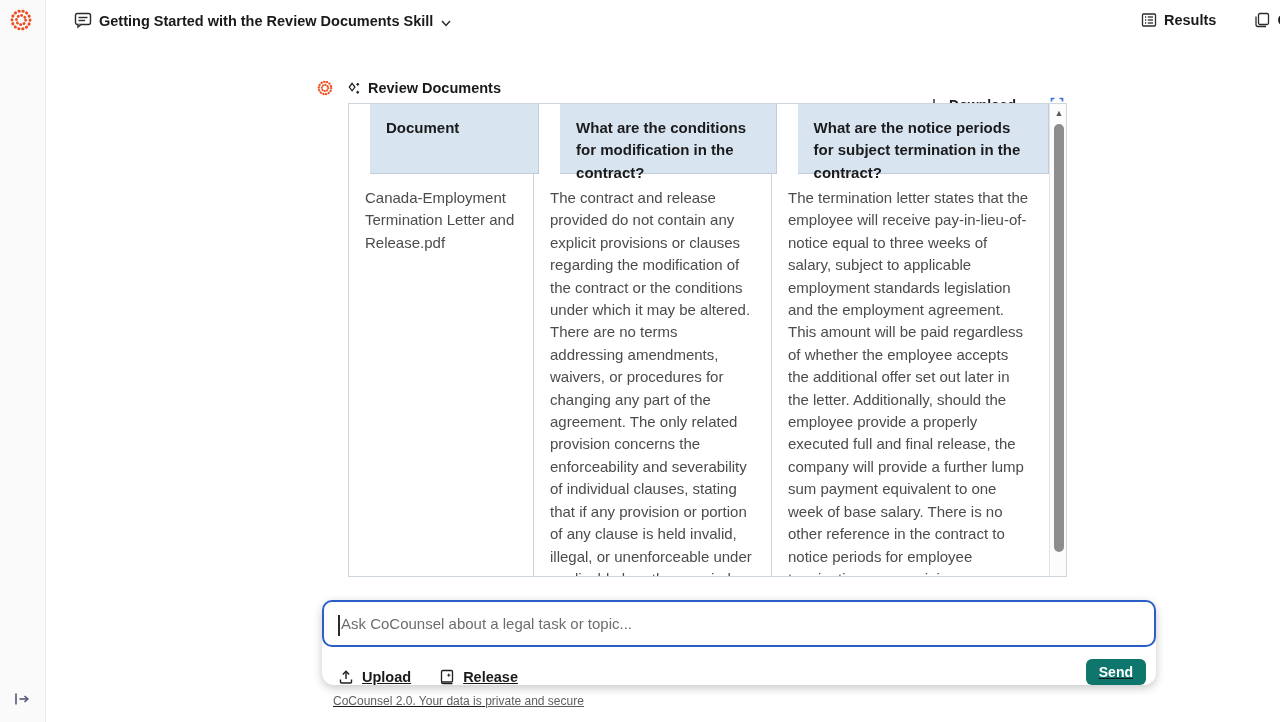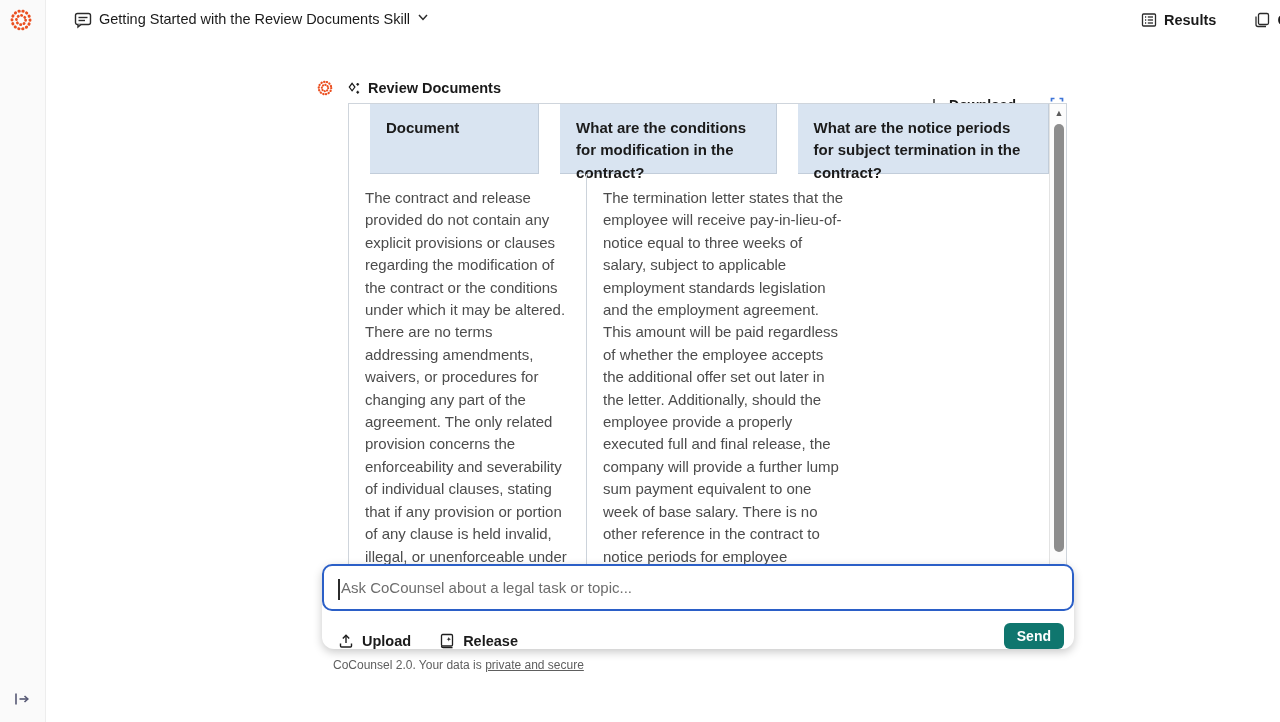--- a/index.html
+++ b/index.html
@@ -7,22 +7,22 @@
               font-family:"Liberation Sans", sans-serif; color:#1a1a1a; }
 
   
   .sidebar { position:absolute; left:0; top:0; width:46px; height:722px;
              background:#fafafa; border-right:1px solid #ededed; }
   .sidebar-logo { position:absolute; left:8px; top:7px; width:26px; height:26px; }
   .sidebar-expand { position:absolute; left:13px; bottom:14px; width:18px; height:18px;
                     color:#565874; cursor:pointer; }
 
   
-  .topbar-title { position:absolute; left:74px; top:11px; display:flex; align-items:flex-start;
-                  gap:7px; font-size:14.5px; font-weight:normal; cursor:pointer; }
+  .topbar-title { position:absolute; left:74px; top:11px; display:flex; align-items:flex-end;
+                  gap:7px; font-size:14.5px; font-weight:bold; cursor:pointer; }
   .topbar-right { position:absolute; left:1141px; top:12px; display:flex; align-items:center;
                   gap:38px; font-size:14.5px; font-weight:bold; }
   .topbar-btn { display:flex; align-items:center; gap:7px; cursor:pointer; white-space:nowrap; }
 
   
   .skill-header { position:absolute; left:316px; top:76px; width:748px; height:24px;
                   display:flex; align-items:center; }
   .skill-logo { width:18px; height:18px; margin-right:12px; }
   .skill-title { display:flex; align-items:center; gap:7px; font-size:14.5px; font-weight:bold; }
   .skill-actions { margin-left:auto; display:flex; align-items:flex-start; gap:34px;margin-top:34px; }
@@ -43,21 +43,21 @@
   .c0 { width:185px; } .c1 { width:238px; } .c2 { width:277px; }
 
   .scroll-strip { width:19px; flex:0 0 19px; border-left:1px solid #e3e3e3; background:#fcfcfc;
                   position:relative; }
   .scroll-up { position:absolute; top:4px; left:0; width:100%; text-align:center;
                font-size:9px; color:#5a5a5a; cursor:pointer; }
   .scroll-thumb { position:absolute; left:4px; top:20px; width:10px; height:428px;
                   background:#8d8d8d; border-radius:6px; cursor:grab; }
 
   
-  .composer { position:absolute; left:322px; top:564px; width:752px; }
+  .composer { position:absolute; left:322px; top:600px; width:834px;text-decoration:underline; }
   .composer-card { background:#ffffff; border-radius:12px;
                    box-shadow:0 3px 10px rgba(0,0,0,0.22); }
   .composer-input-wrap { position:relative; height:47px; background:#fff;
                          border:2px solid #2b5fc7; border-radius:10px; }
   .composer-input { width:100%; height:100%; border:none; outline:none; background:transparent;
                     padding:0 14px 0 17px; font-family:"Liberation Sans", sans-serif;
                     font-size:15px; color:#1a1a1a; }
   .composer-input::placeholder { color:#6d6d6d; opacity:1; }
   .caret-bar { position:absolute; left:14px; top:13px; width:1.5px; height:21px; background:#2b2b2b; }
   .composer-toolbar { display:flex; align-items:flex-end; height:38px; padding:5px 10px 0 16px; gap:28px; }
@@ -175,20 +175,21 @@
 </div>
 
 <div class="table-wrap">
   <div class="table-grid">
     <div class="t-row t-head">
       <div class="t-cell c0">Document</div>
       <div class="t-cell c1">What are the conditions for modification in the contract?</div>
       <div class="t-cell c2">What are the notice periods for subject termination in the contract?</div>
     </div>
     <div class="t-row t-body">
+      <div class="t-cell c0">Canada-Employment Termination Letter and Release.pdf</div>
       <div class="t-cell c1">The contract and release provided do not contain any explicit provisions or clauses regarding the modification of the contract or the conditions under which it may be altered. There are no terms addressing amendments, waivers, or procedures for changing any part of the agreement. The only related provision concerns the enforceability and severability of individual clauses, stating that if any provision or portion of any clause is held invalid, illegal, or unenforceable under applicable law, the remainder of the Release remains valid and enforceable, but this does not address modification</div>
       <div class="t-cell c2">The termination letter states that the employee will receive pay-in-lieu-of-notice equal to three weeks of salary, subject to applicable employment standards legislation and the employment agreement. This amount will be paid regardless of whether the employee accepts the additional offer set out later in the letter. Additionally, should the employee provide a properly executed full and final release, the company will provide a further lump sum payment equivalent to one week of base salary. There is no other reference in the contract to notice periods for employee termination or any minimum or maximum specified beyond these stated amounts. All payments are also subject to</div>
     </div>
   </div>
   <div class="scroll-strip">
     <div class="scroll-up">▲</div>
     <div class="scroll-thumb"></div>
   </div>
 </div>
 

